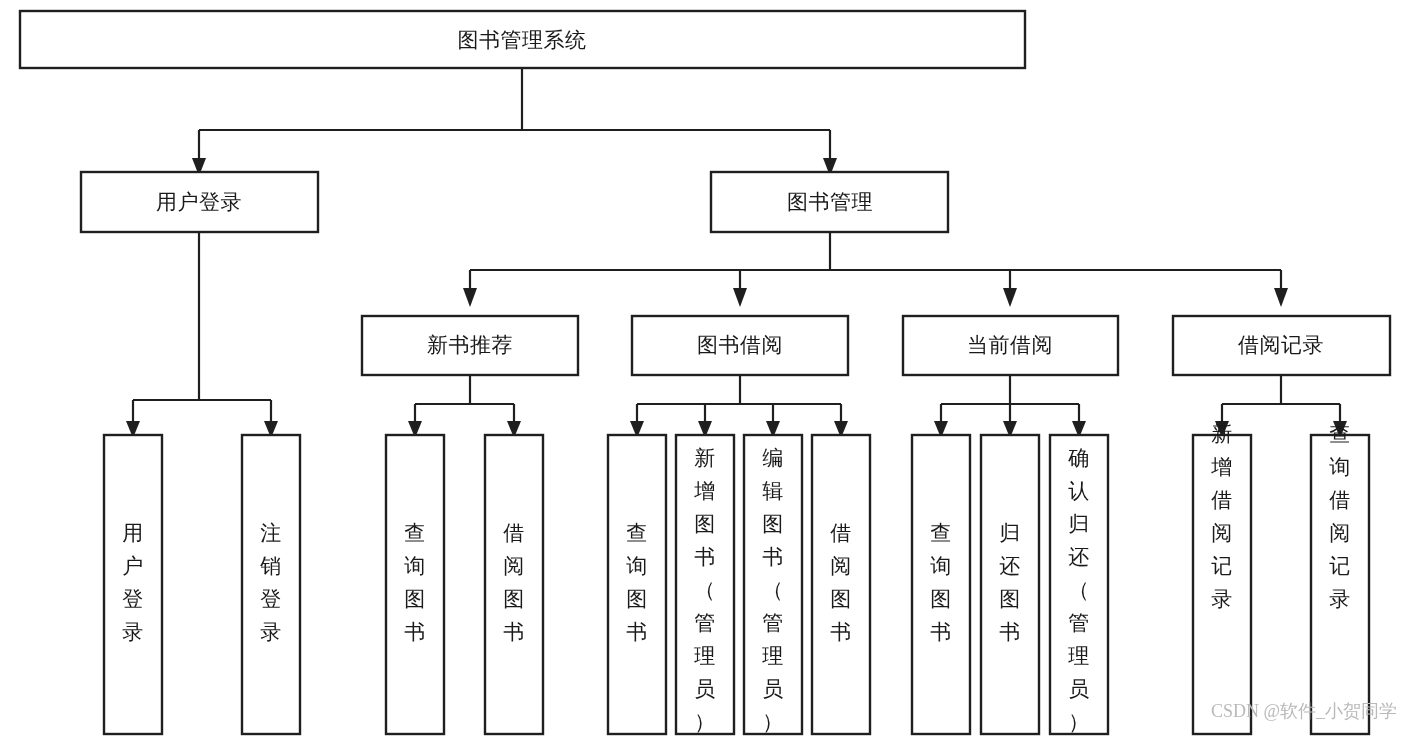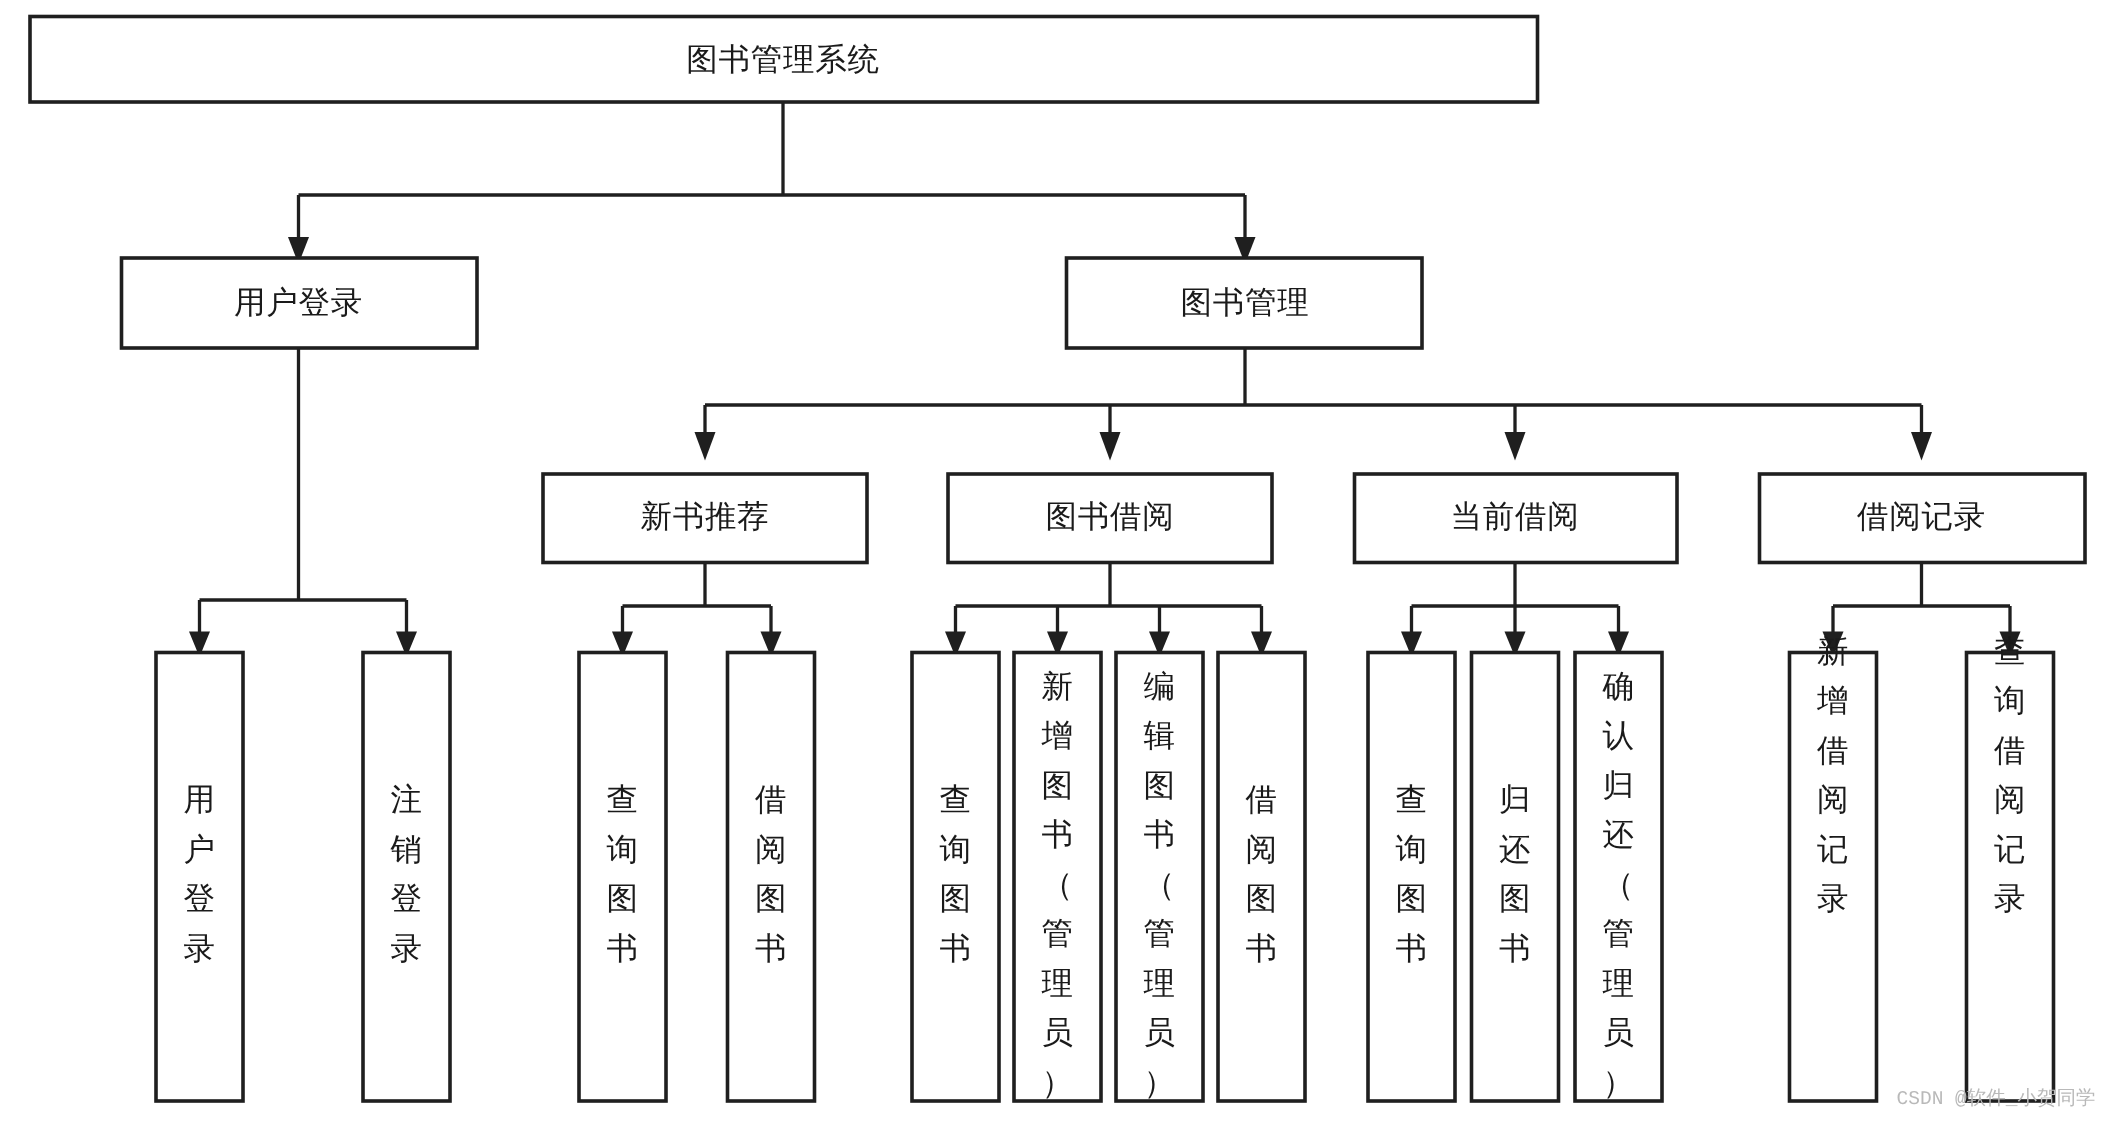--- a/index.html
+++ b/index.html
@@ -54,23 +54,23 @@
     stroke-width: 2.2;
     fill: none;
   }
   .arrow-head {
     fill: #1f1f1f;
     stroke: none;
   }
   .watermark {
     position: absolute;
     right: 8px;
-    bottom: 6px;
-    font-family: Liberation Mono, monospace;
-    font-size: 13px;
+    bottom: 24px;
+    font-family: Liberation Serif, serif;
+    font-size: 18px;
     color: #b9b9b9;
     white-space: nowrap;
     user-select: none;
   }
 </style>
 </head>
 <body>
 
 <div id="diagram-root">
   <svg class="diagram" viewBox="0 0 1405 747" xmlns="http://www.w3.org/2000/svg">

